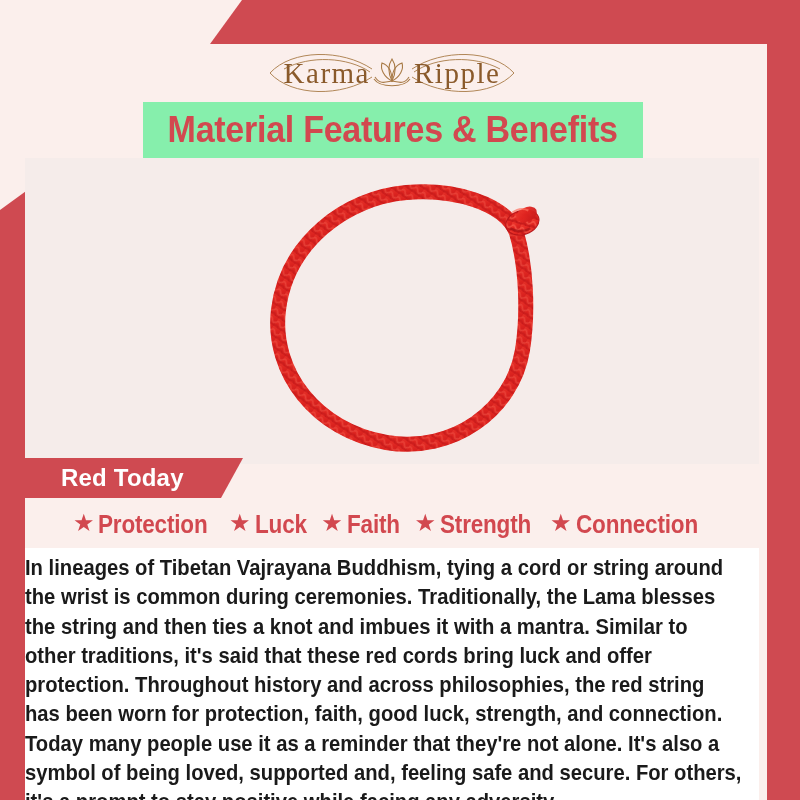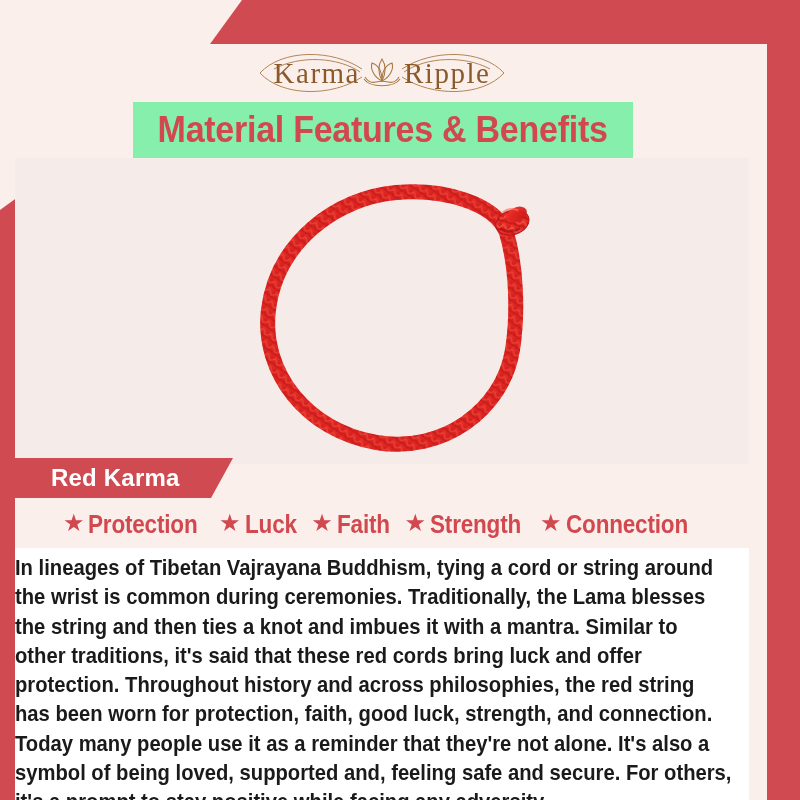--- a/index.html
+++ b/index.html
@@ -55,21 +55,21 @@
     bottom: 0;
     width: 640px;
     height: 35px;
     background: #cf4a51;
     clip-path: polygon(0 0, 100% 0, calc(100% - 34px) 100%, 0 100%);
   }
 
   
   .canvas {
     position: absolute;
-    left: 15px;
+    left: 25px;
     top: 44px;
     width: 734px;
     height: 721px;
     background: #fbefec;
   }
 
   
   .logo-wrap {
     position: absolute;
     left: 0;
@@ -280,21 +280,21 @@
         <g>
           <ellipse cx="268" cy="42" rx="17" ry="12" transform="rotate(-18 268 42)" fill="url(#braid)" stroke="#b8161a" stroke-width="1"></ellipse>
           <ellipse cx="272" cy="34" rx="11" ry="7" transform="rotate(-25 272 34)" fill="url(#cordGrad)" opacity="0.95"></ellipse>
           <path d="M258 32 q8 -6 16 -2" stroke="#ff7060" stroke-width="2" fill="none" opacity="0.7"></path>
           <path d="M256 48 q10 5 20 0" stroke="#9d1215" stroke-width="2" fill="none" opacity="0.6"></path>
         </g>
       </svg>
     </div>
 
     <div class="ribbon">
-      <span class="ribbon-text">Red Karma</span>
+      <span class="ribbon-text">Red Today</span>
     </div>
 
     <div class="benefits">
       <span class="benefit">
         <span class="star">★</span>
         <span class="benefit-label">Protection</span>
       </span>
       <span class="benefit">
         <span class="star">★</span>
         <span class="benefit-label">Luck</span>

